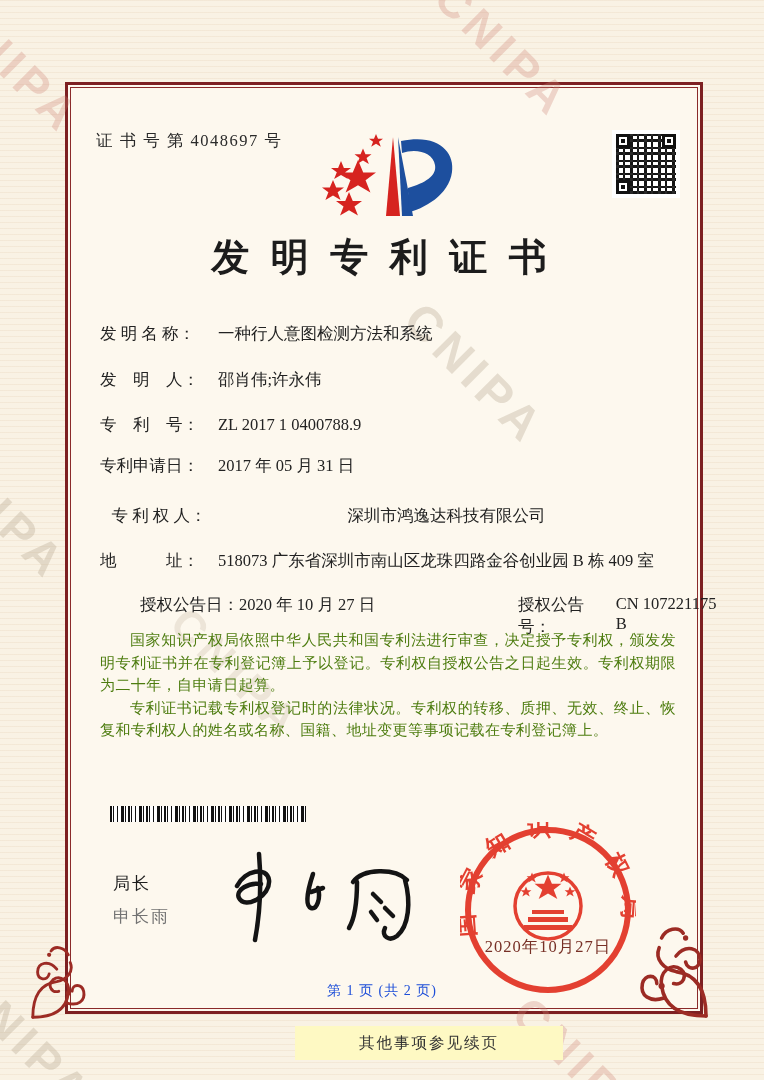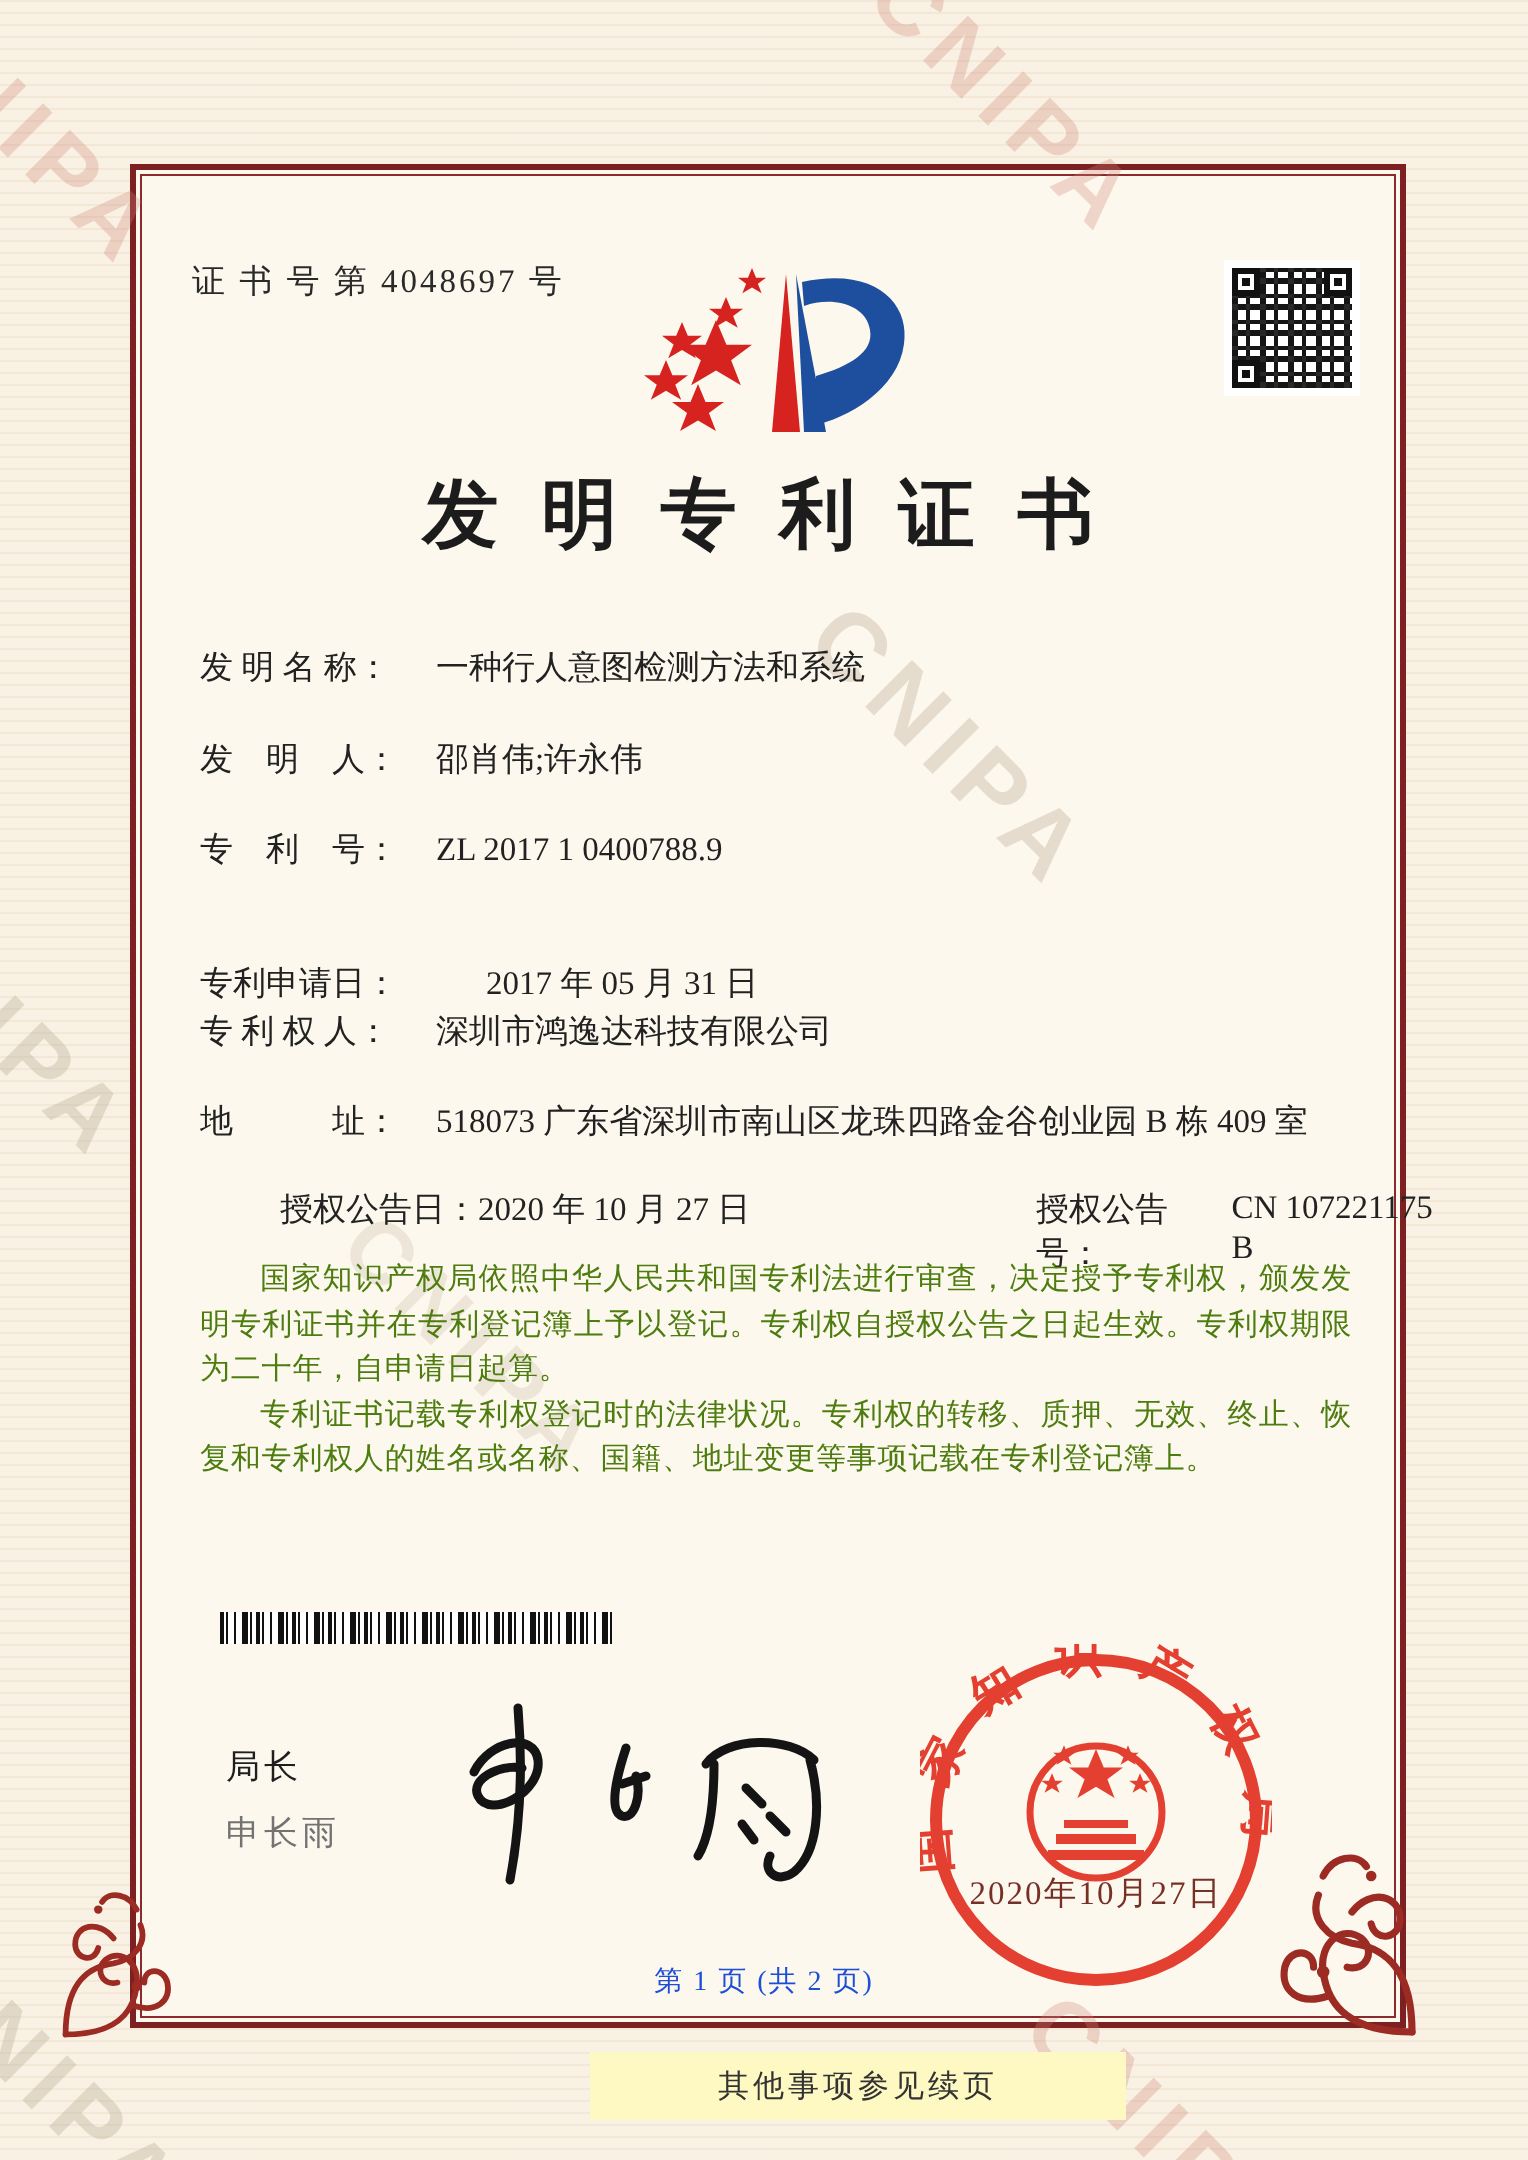--- a/index.html
+++ b/index.html
@@ -156,25 +156,25 @@
       <span class="val">邵肖伟;许永伟</span>
     </div>
     <div class="row" style="top:322px;">
       <span class="lbl">发 明 名 称：</span>
       <span class="val">一种行人意图检测方法和系统</span>
     </div>
     <div class="row" style="top:413px;">
       <span class="lbl">专　利　号：</span>
       <span class="val">ZL 2017 1 0400788.9</span>
     </div>
-    <div class="row" style="top:480px;gap:25px;">
+    <div class="row" style="top:454px;">
       <span class="lbl">专利申请日：</span>
       <span class="val">2017 年 05 月 31 日</span>
     </div>
-    <div class="row" style="top:504px;">
+    <div class="row" style="top:504px;text-align:center;">
       <span class="lbl">专 利 权 人：</span>
       <span class="val">深圳市鸿逸达科技有限公司</span>
     </div>
     <div class="row" style="top:549px;">
       <span class="lbl">地　　　址：</span>
       <span class="val" style="width:455px; flex:none;">518073 广东省深圳市南山区龙珠四路金谷创业园 B 栋 409 室</span>
     </div>
     <div class="row2col" style="top:594px;">
       <span>授权公告日：</span>
       <span>2020 年 10 月 27 日</span>

